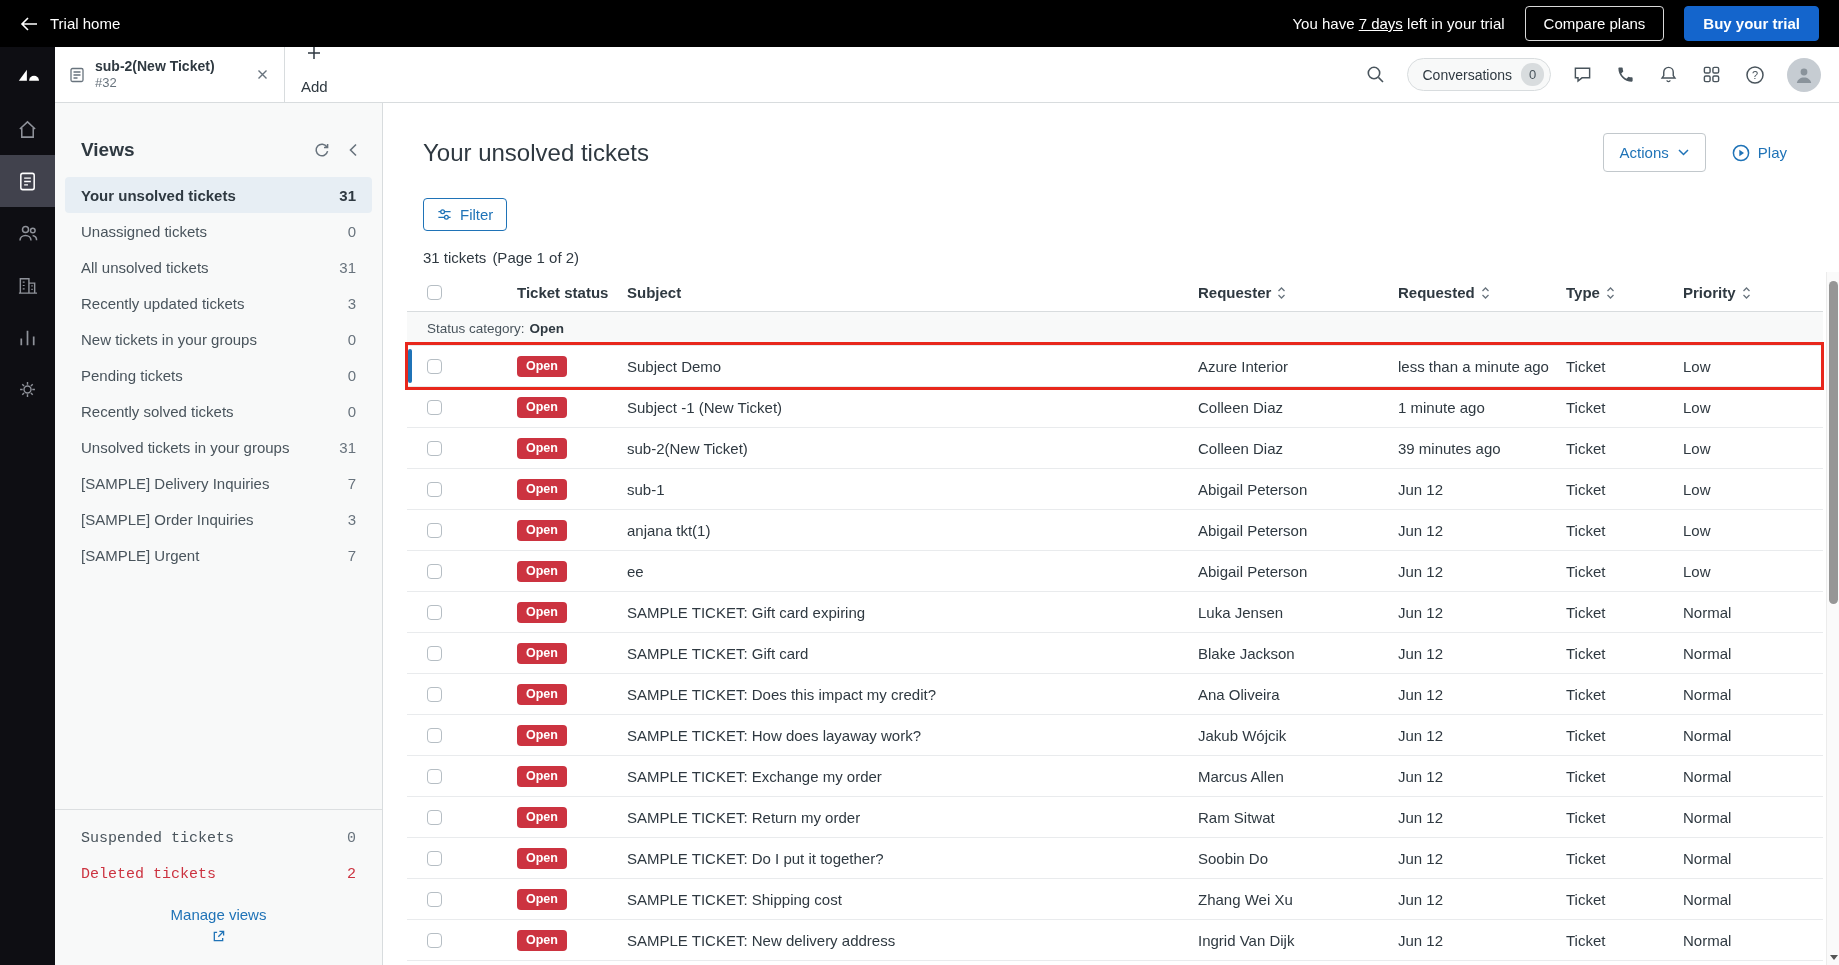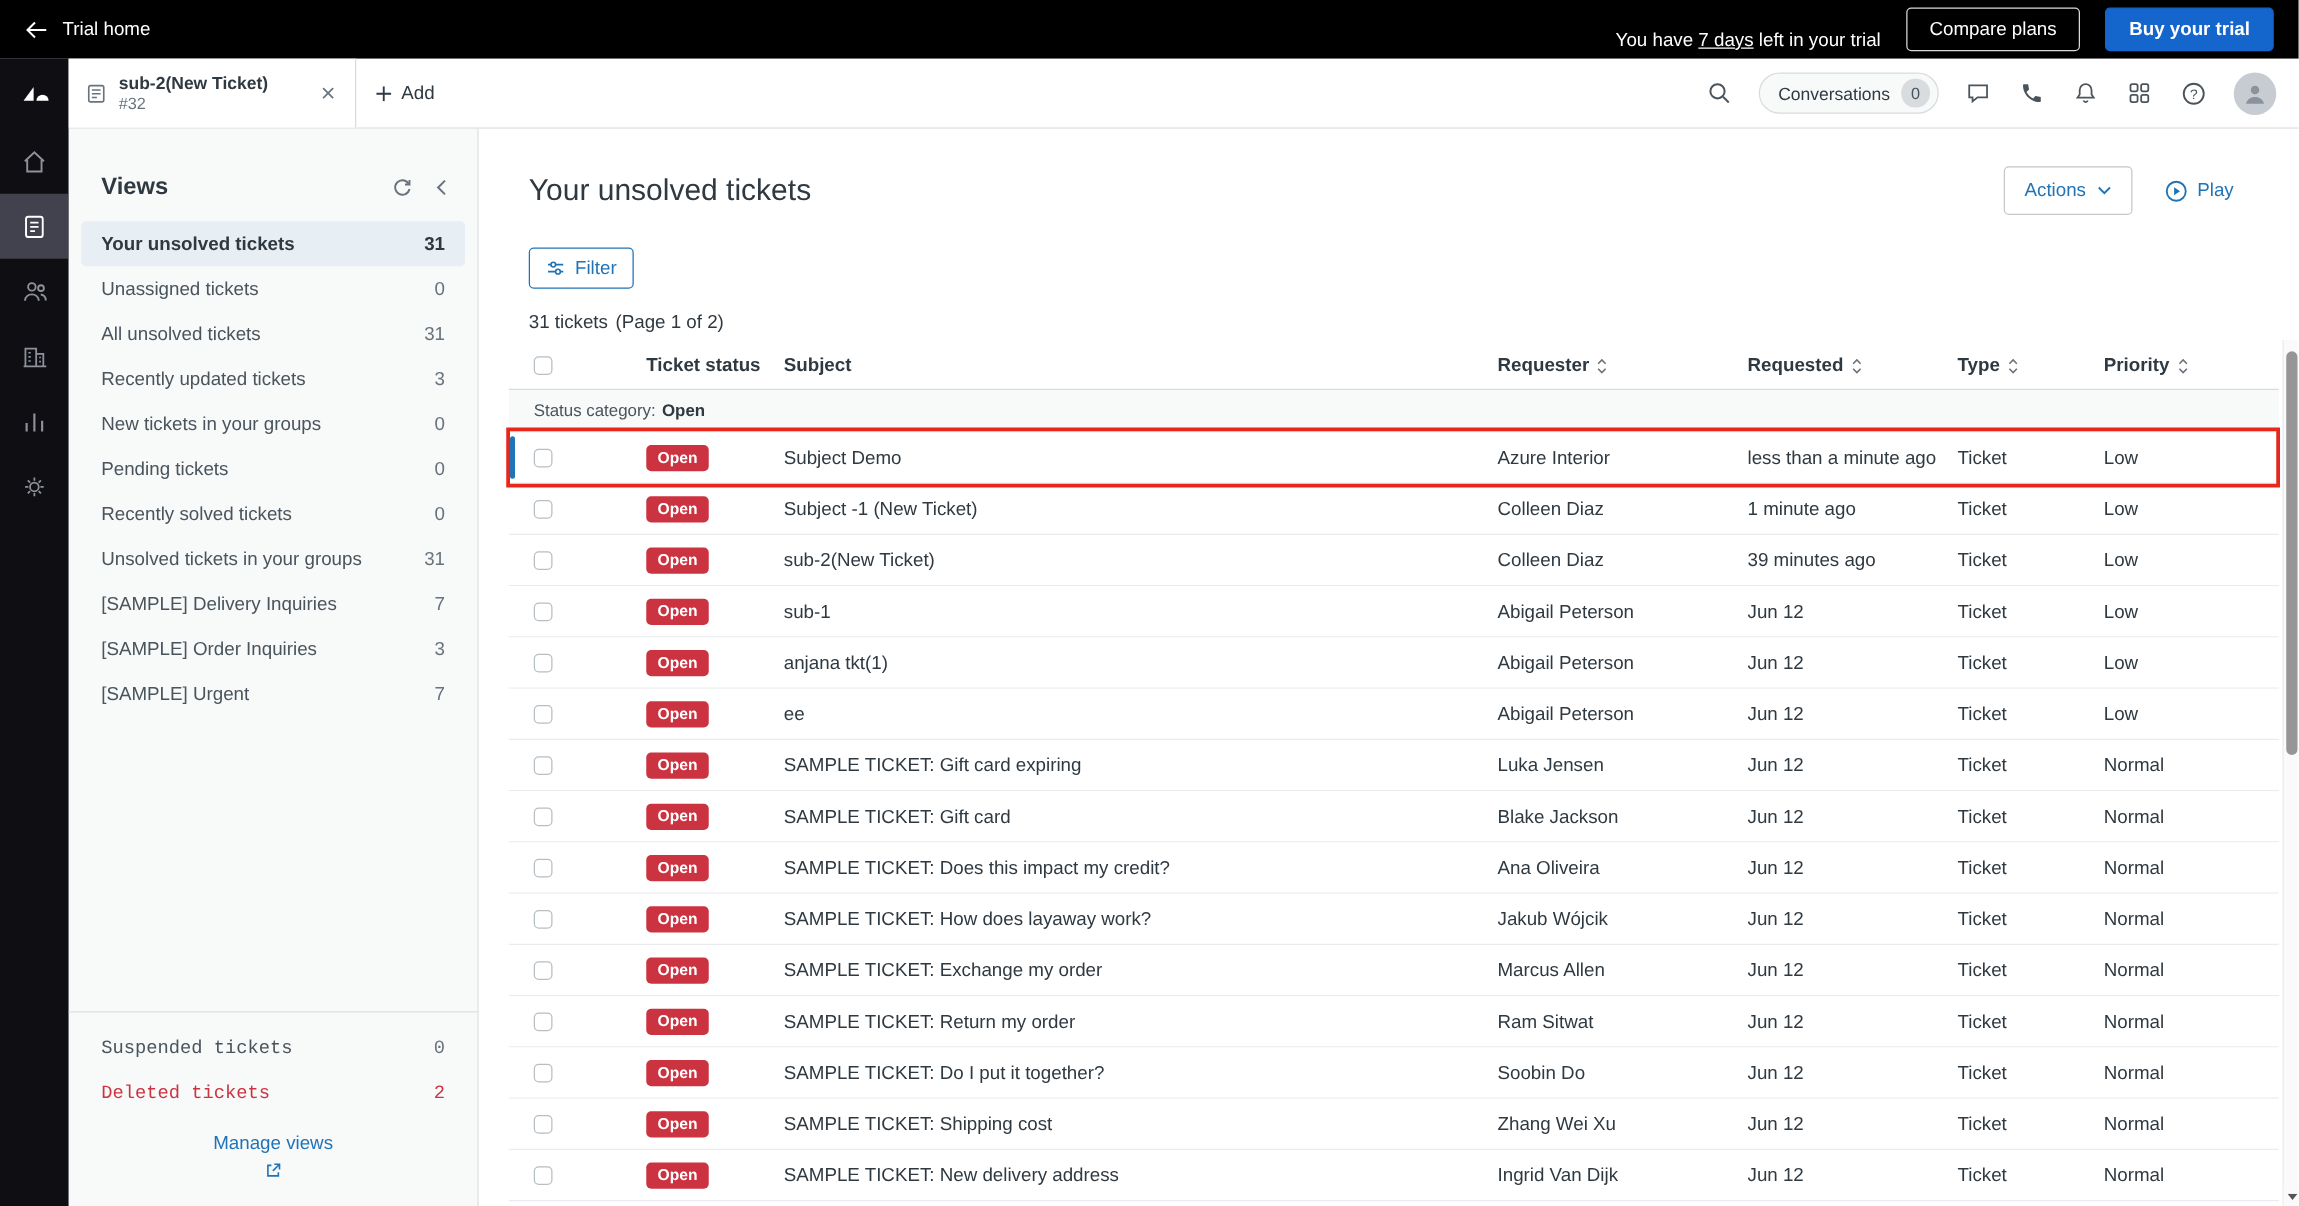--- a/index.html
+++ b/index.html
@@ -1,42 +1,42 @@
 <!DOCTYPE html>
 <html style="--accent-blue: #1f73b7; --badge-red: #cc3340; --buy-button-blue: #1465cc; --annotation-red: #e8271c;"><head>
 <meta charset="utf-8">
 <style>
   * { margin:0; padding:0; box-sizing:border-box; }
   html,body { width:1839px; height:965px; overflow:hidden; font-family:"Liberation Sans", sans-serif; background:#fff; color:#2f3941; }
 
   
   .trial-bar { height:47px; background:#000; color:#fff; display:flex; align-items:center; padding:0 20px; font-size:15px; }
   .trial-left { display:flex; align-items:center; gap:12px; }
-  .trial-right { margin-left:auto; display:flex; align-items:flex-end; gap:20px; }
+  .trial-right { margin-left:auto; display:flex; align-items:center; gap:20px; }
   .trial-days { text-decoration:underline; }
   .btn-compare { background:transparent; border:1px solid rgba(255,255,255,.85); color:#fff; border-radius:4px; padding:8px 18px; font-size:15px; font-family:Liberation Sans, sans-serif; cursor:pointer; }
   .btn-buy { background:var(--buy-button-blue,#1465cc); border:1px solid var(--buy-button-blue,#1465cc); color:#fff; border-radius:4px; padding:8px 18px; font-size:15px; font-weight:bold; font-family:inherit; cursor:pointer; }
 
   
   .app-row { display:flex; height:918px; }
   .rail { width:55px; background:#0e0e13; display:flex; flex-direction:column; align-items:center; flex:0 0 55px; }
   .rail-logo { height:56px; display:flex; align-items:center; justify-content:center; width:100%; }
   .rail-item { width:55px; height:52px; display:flex; align-items:center; justify-content:center; color:#8f929a; cursor:pointer; }
   .rail-item.active { background:#41424d; color:#fff; }
 
   .main-col { flex:1; display:flex; flex-direction:column; min-width:0; }
 
   
   .tab-bar { height:56px; background:#fff; border-bottom:1px solid #d8dcde; display:flex; align-items:stretch; }
   .tab { width:230px; border-right:1px solid #d8dcde; display:flex; align-items:center; gap:10px; padding:0 12px 0 14px; background:#fff; }
   .tab-titles { display:flex; flex-direction:column; line-height:1.25; }
   .tab-title { font-size:14px; font-weight:bold; color:#2f3941; }
   .tab-sub { font-size:13px; color:#68737d; }
   .tab-close { margin-left:auto; background:none; border:none; cursor:pointer; color:#68737d; display:flex; align-items:center; padding:4px; }
-  .add-tab { display:flex; align-items:center; gap:8px; padding:0 16px; font-size:15px; color:#2f3941; background:none; border:none; cursor:pointer; font-family:inherit; }
+  .add-tab { display:flex; align-items:center; gap:19px; padding:0 16px; font-size:15px; color:#2f3941; background:none; border:none; cursor:pointer; font-family:inherit;flex-direction:column; }
   .topbar-right { margin-left:auto; display:flex; align-items:center; gap:20px; padding-right:18px; }
   .icon-btn { background:none; border:none; cursor:pointer; color:#49545c; display:flex; align-items:center; padding:2px; }
   .conv-pill { display:flex; align-items:center; gap:9px; border:1px solid #d8dcde; background:#f8f9f9; border-radius:18px; height:33px; padding:0 6px 0 15px; cursor:pointer; font-family:inherit; font-size:14px; color:#2f3941; }
   .conv-count { background:#d8dcde; color:#49545c; border-radius:11px; min-width:23px; height:23px; display:flex; align-items:center; justify-content:center; font-size:13px; }
   .avatar { width:34px; height:34px; border-radius:50%; background:#c6ccd2; display:flex; align-items:center; justify-content:center; cursor:pointer; border:none; }
 
   
   .content-row { flex:1; display:flex; min-height:0; }
 
   

